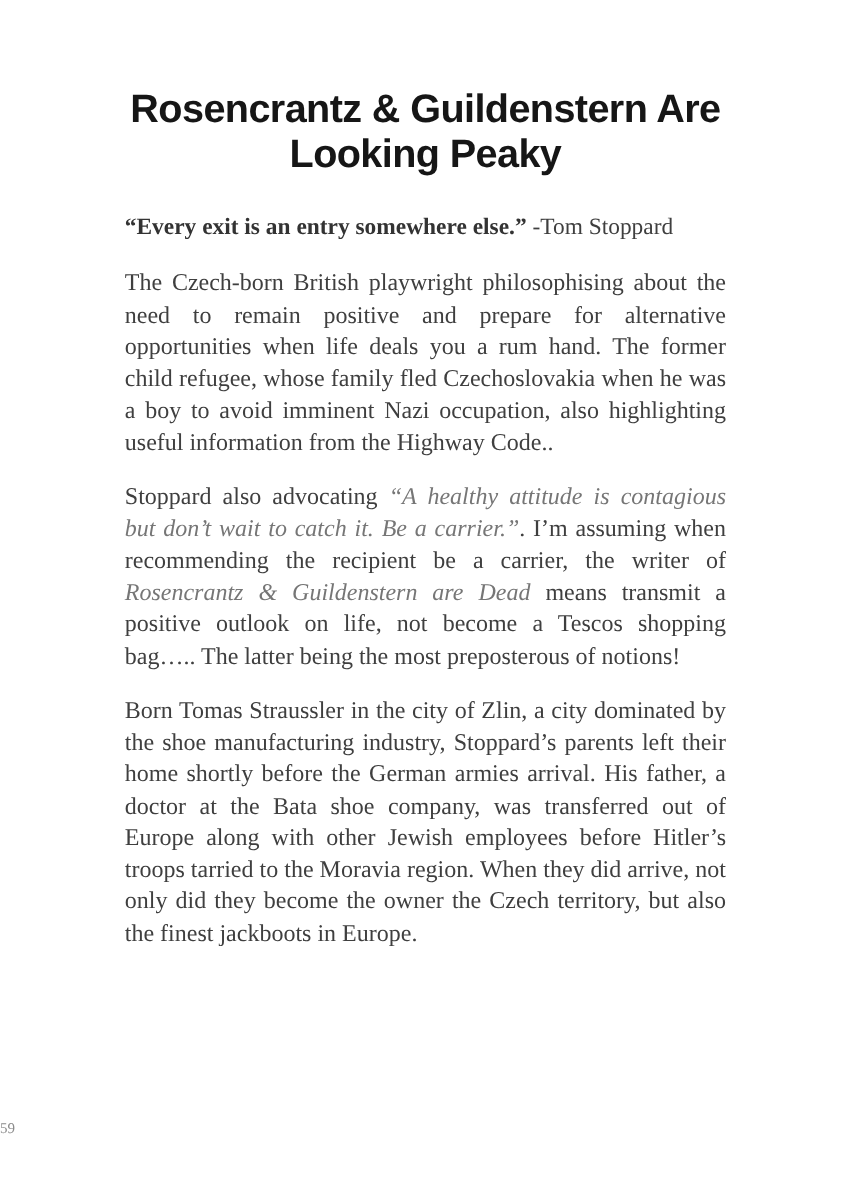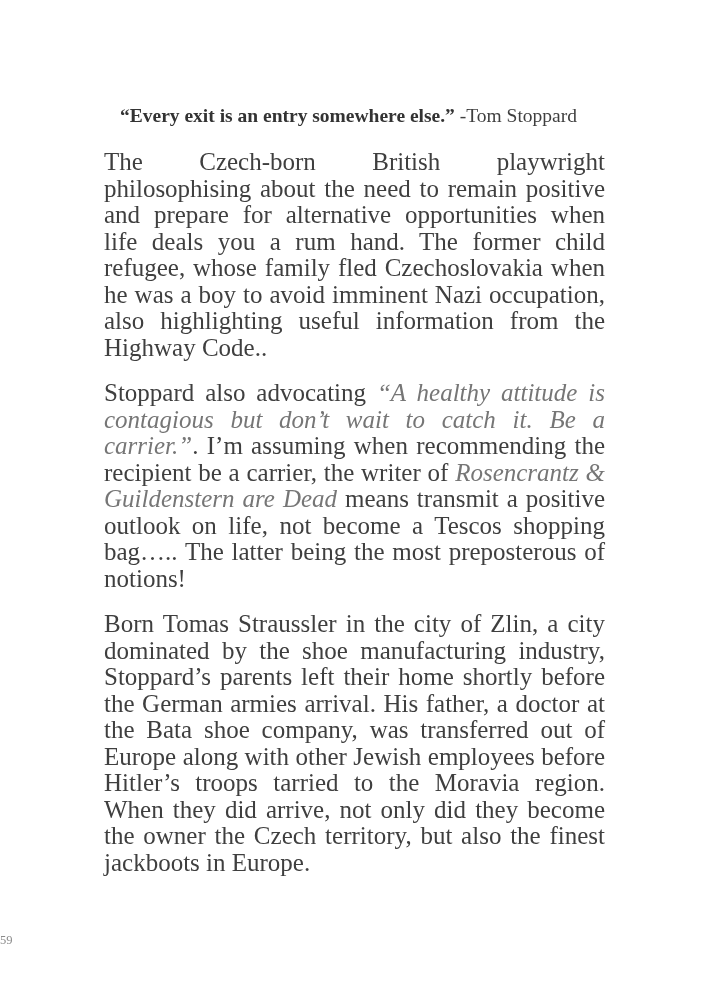--- a/index.html
+++ b/index.html
@@ -31,32 +31,32 @@
     margin:0 0 30px 0;
     text-align:center;
     font-family:"Liberation Sans", sans-serif;
     font-weight:700;
     font-size:33px;
     line-height:37px;
     letter-spacing:-0.5px;
     color:var(--title-text);
   }
   .quote-line{
-    margin:0 0 20px 16px;
+    margin:0 0 20px 0;
     font-size:19.5px;
     line-height:27px;
     color:var(--body-text);
   }
   .quote-line strong{
     font-weight:700;
     color:#333333;
   }
   .para{
     margin:0 0 19px 0;
-    font-size:25px;
+    font-size:20px;
     line-height:26.5px;
     text-align:justify;
     color:var(--body-text);
   }
   .run{white-space:pre-wrap;}
   .run-italic{
     font-style:italic;
     color:var(--italic-text);
   }
   .page-number{
@@ -69,20 +69,22 @@
     color:var(--page-number);
   }
 </style>
 </head>
 <body>
 
 <div class="page">
   <div class="content">
 
     <h1 class="doc-title">
+      <div>Rosencrantz &amp; Guildenstern Are</div>
+      <div>Looking Peaky</div>
     </h1>
 
     <p class="quote-line"><strong>“Every exit is an entry somewhere else.”</strong><span> -Tom Stoppard</span></p>
 
     <div>
         <p class="para"><span class="run">The Czech-born British playwright philosophising about the need to remain positive and prepare for alternative opportunities when life deals you a rum hand. The former child refugee, whose family fled Czechoslovakia when he was a boy to avoid imminent Nazi occupation, also highlighting useful information from the Highway Code..</span></p>
         <p class="para"><span class="run">Stoppard also advocating </span><span class="run run-italic">“A healthy attitude is contagious but don’t wait to catch it. Be a carrier.”</span><span class="run">. I’m assuming when recommending the recipient be a carrier, the writer of </span><span class="run run-italic">Rosencrantz &amp; Guildenstern are Dead</span><span class="run"> means transmit a positive outlook on life, not become a Tescos shopping bag….. The latter being the most preposterous of notions!</span></p>
         <p class="para"><span class="run">Born Tomas Straussler in the city of Zlin, a city dominated by the shoe manufacturing industry, Stoppard’s parents left their home shortly before the German armies arrival. His father, a doctor at the Bata shoe company, was transferred out of Europe along with other Jewish employees before Hitler’s troops tarried to the Moravia region. When they did arrive, not only did they become the owner the Czech territory, but also the finest jackboots in Europe.</span></p>
       </div>
 

